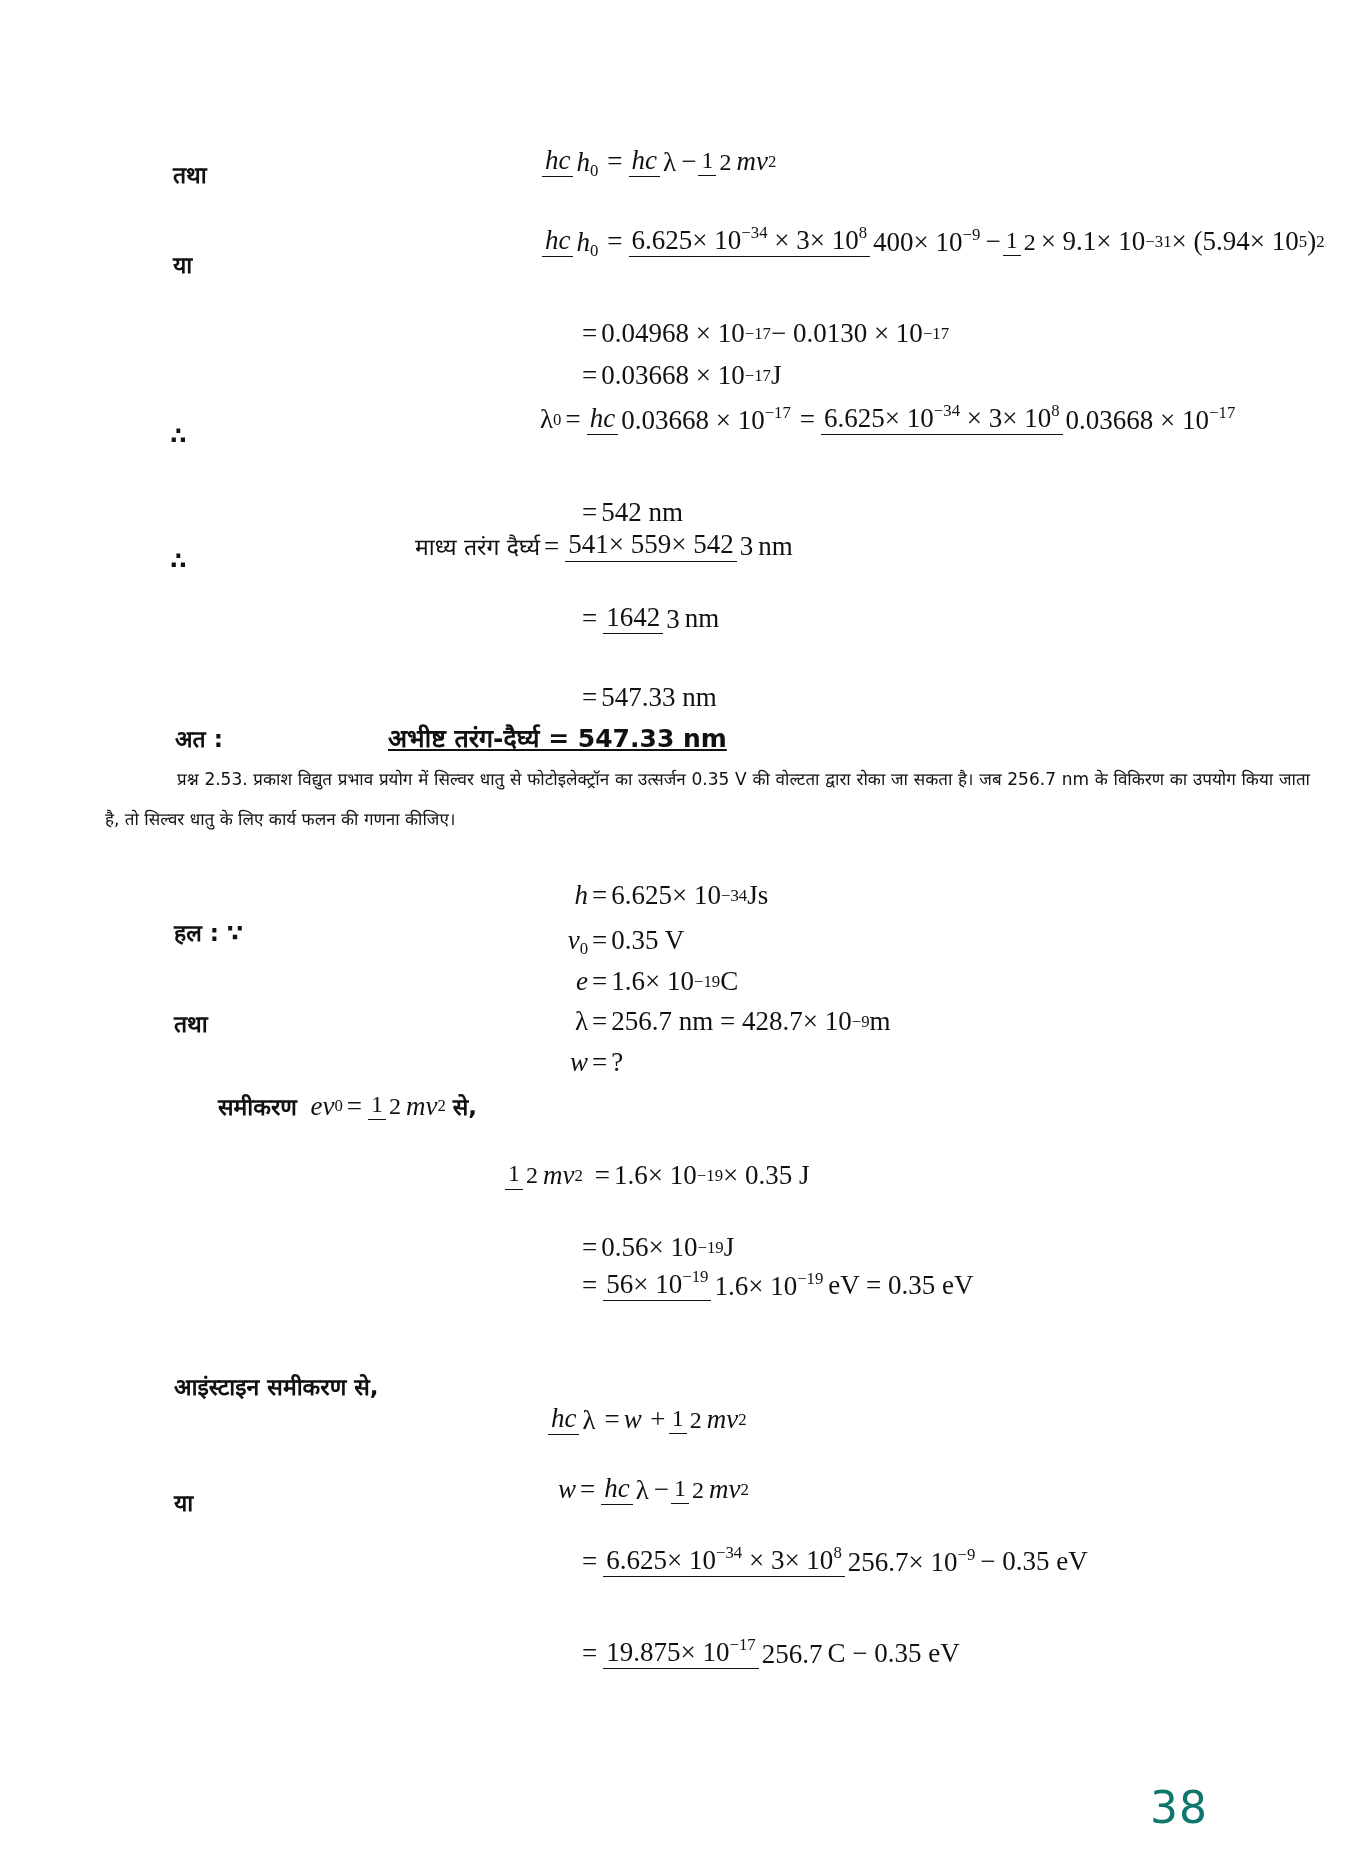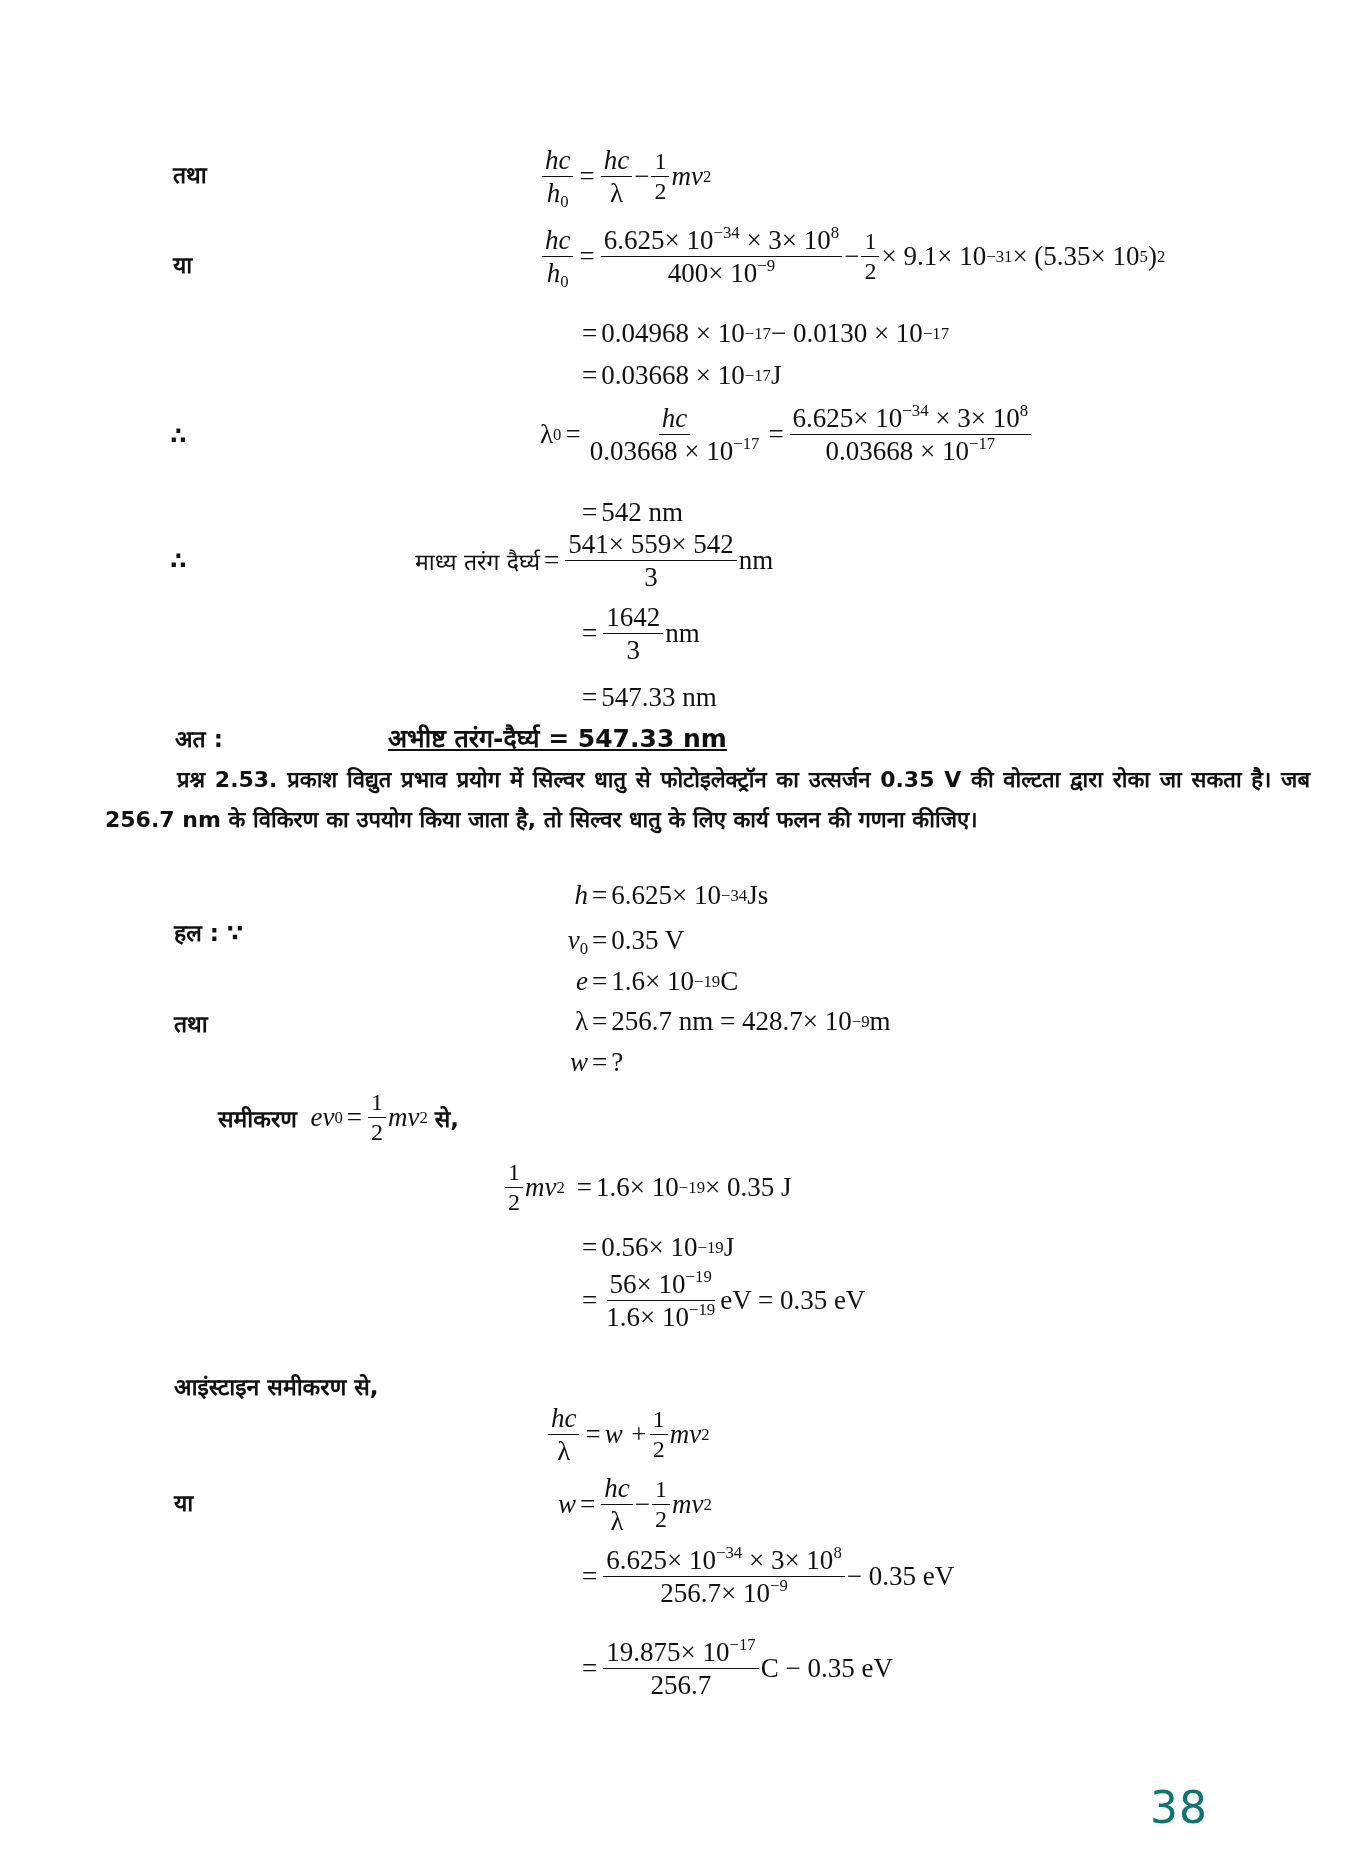--- a/index.html
+++ b/index.html
@@ -2,28 +2,28 @@
 <html><head>
 <meta charset="utf-8">
 <style>
   html, body { margin:0; padding:0; background:#ffffff; }
   body { width:1369px; height:1871px; position:relative; overflow:hidden;
          font-family:"Liberation Serif","DejaVu Serif",serif; color:#111; }
   .abs { position:absolute; white-space:nowrap; }
   .lbl { font-family:"DejaVu Sans","Liberation Sans",sans-serif; font-weight:bold; font-size:23px; }
   .math { font-family:"Liberation Serif","DejaVu Serif",serif; font-size:27px; display:flex; align-items:center; }
   .math i { font-style:italic; }
-  .frac { display:inline-flex; flex-direction:column; align-items:center; vertical-align:middle; margin:0 2px; }
+  .frac { display:inline-flex; flex-direction:row; vertical-align:middle; margin:0 2px; }
   .frac > .num { padding:0 3px 2px; border-bottom:1.6px solid #111; line-height:1.05; }
   .frac > .den { padding:2px 3px 0; line-height:1.05; }
   .eq { margin:0 4px; }
   sup { font-size:0.62em; vertical-align:0.65em; line-height:0; }
   sub { font-size:0.62em; vertical-align:-0.3em; line-height:0; }
   .para { position:absolute; left:105px; width:1205px; font-family:"DejaVu Sans","Liberation Sans",sans-serif;
-          font-weight:bold; font-size:22px; line-height:39.5px; text-align:justify; text-indent:72px; top:760px; }
+          font-weight:normal; font-size:17px; line-height:39.5px; text-align:justify; text-indent:72px; top:760px; }
   .pagenum { position:absolute; left:1150px; top:1782px; font-family:"DejaVu Sans","Liberation Sans",sans-serif;
              font-weight:normal; font-size:44px; color:#0f766e; letter-spacing:1px; }
   .therefore { font-family:"DejaVu Sans",sans-serif; font-size:24px; font-weight:bold; }
 </style>
 </head>
 <body>
 
 <div class="abs lbl" style="left:173px;top:158px;">तथा</div>
 <div class="abs math" style="left:540px;top:146px;">
   <span class="frac">
@@ -55,21 +55,21 @@
       <span class="num"><span>6.625× 10</span><sup>−34</sup><span> × 3× 10</span><sup>8</sup></span>
       <span class="den"><span>400× 10</span><sup>−9</sup></span>
     </span>
   <span>−</span>
   <span class="frac" style="font-size:24px">
       <span class="num">1</span>
       <span class="den">2</span>
     </span>
   <span>× 9.1× 10</span>
     <sup>−31</sup>
-    <span> × (5.35× 10</span>
+    <span> × (5.94× 10</span>
     <sup>5</sup>
     <span> )</span>
     <sup>2</sup>
 </div>
 
 <div class="abs math" style="left:582px;top:318px;">
   <span class="eq" style="margin-left:0">=</span>
     <span>0.04968 × 10</span>
     <sup>−17</sup>
     <span> − 0.0130 × 10</span>

